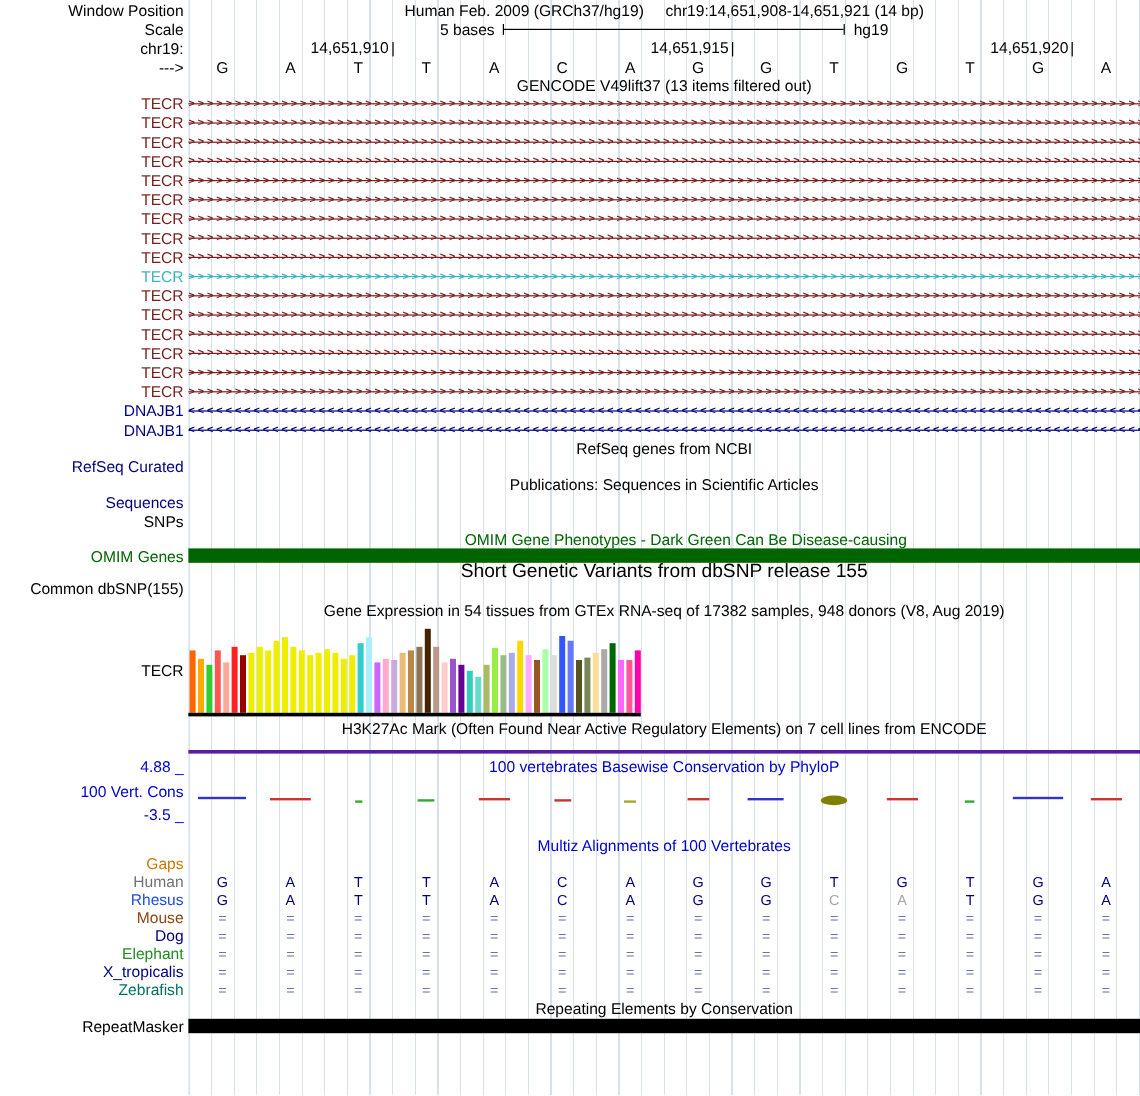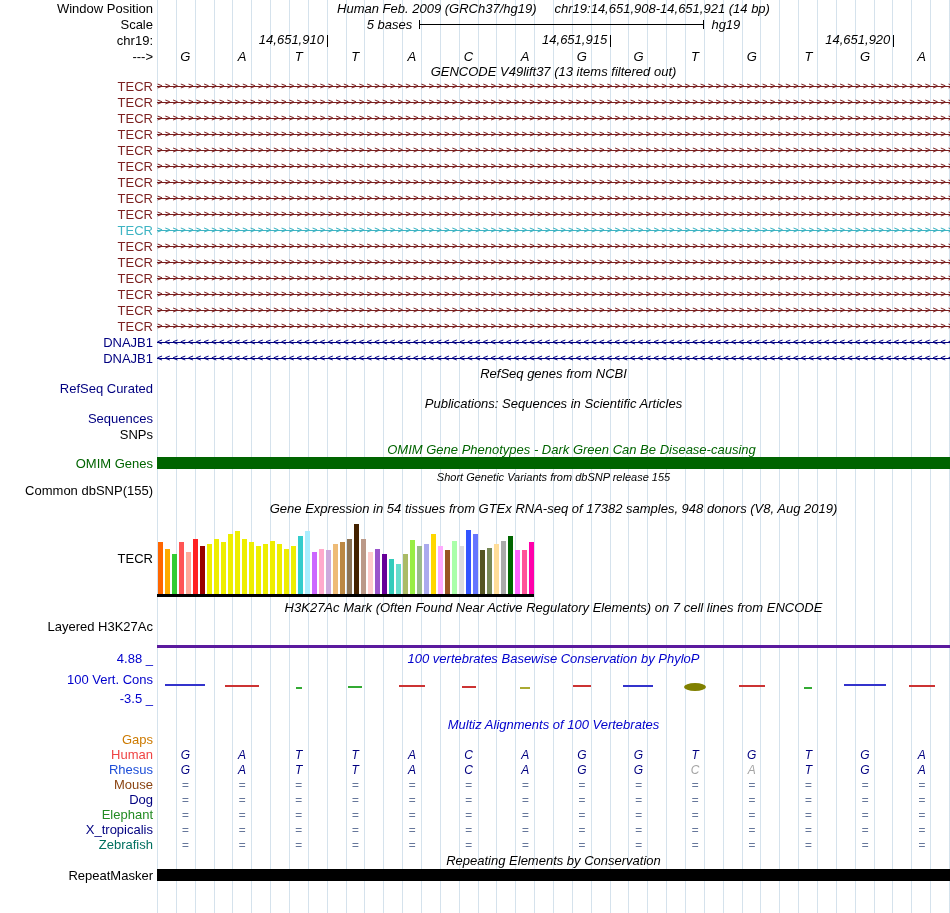--- a/index.html
+++ b/index.html
@@ -4,21 +4,21 @@
 <style>
   html,body { margin:0; padding:0; background:#fff; }
   body { font-family:"Liberation Sans", sans-serif; color:#000; }
   .browser { position:relative; width:950px; height:913px; background:#fff; overflow:hidden; }
   .grid { position:absolute; left:157px; top:0; width:793px; height:100%; z-index:0;
           background-image:repeating-linear-gradient(to right,#b9cfe0 0,#b9cfe0 1px,transparent 1px,transparent 18.857px);
           opacity:.6; }
   .rows { position:relative; z-index:1; }
   .row { display:flex; align-items:center; height:16px; }
   .lbl { width:153px; flex:none; text-align:right; padding-right:4px; font-size:13px; white-space:nowrap; line-height:1; }
-  .trk { flex:1; position:relative; height:100%; min-width:0;font-style:italic; }
+  .trk { flex:1; position:relative; height:100%; min-width:0; }
   .center { display:flex; align-items:center; justify-content:center; }
   .hdr-text { font-size:13px; white-space:nowrap; }
   .c-navy { color:#000080; } .c-green { color:#006400; } .c-blue { color:#0000cc; }
   
   .tick { position:absolute; bottom:1px; width:1px; height:12px; background:#000; }
   .ticklbl { position:absolute; bottom:1px; font-size:13px; transform:translateX(-100%); padding-right:3px; white-space:nowrap; }
   
   .scale-wrap { display:flex; align-items:center; justify-content:center; gap:7px; height:100%; font-size:13px; }
   .scale-bar { height:9px; border-left:1px solid #000; border-right:1px solid #000;
                background:linear-gradient(#000,#000) center/100% 1px no-repeat; }
@@ -256,21 +256,21 @@
     <div class="row" style="height:14px;">
       <div class="lbl c-green">OMIM Genes</div>
       <div class="trk">
           <div class="fullbar" style="background:#006400;"></div>
         </div>
     </div>
 
     <div class="row" style="height:13px;">
       <div class="lbl"></div>
       <div class="trk center">
-          <span class="hdr-text" style="font-size:11px;">Short Genetic Variants from dbSNP release 155</span>
+          <span class="hdr-text" style="font-size:16px;">Short Genetic Variants from dbSNP release 155</span>
         </div>
     </div>
     <div class="row" style="height:15px;">
       <div class="lbl">Common dbSNP(155)</div>
       <div class="trk"></div>
     </div>
 
     <div class="row" style="height:20px;">
       <div class="lbl"></div>
       <div class="trk center">
@@ -339,24 +339,20 @@
         <div class="gtex-base" id="gtex-base" style="width: 377px;"></div>
       </div>
     </div>
 
     <div class="row" style="height:18px;">
       <div class="lbl"></div>
       <div class="trk center">
           <span class="hdr-text">H3K27Ac Mark (Often Found Near Active Regulatory Elements) on 7 cell lines from ENCODE</span>
         </div>
     </div>
-    <div class="row" style="height:20px;">
-      <div class="lbl">Layered H3K27Ac</div>
-      <div class="trk"></div>
-    </div>
     <div class="row" style="height:14px;">
       <div class="lbl"></div>
       <div class="trk">
           <div class="hline"></div>
         </div>
     </div>
 
     <div class="row">
       <div class="lbl c-blue">4.88 _</div>
       <div class="trk center">
@@ -407,21 +403,21 @@
             <span class="cell mz" style="color: rgb(0, 0, 128);"></span>
             <span class="cell mz" style="color: rgb(0, 0, 128);"></span>
             <span class="cell mz" style="color: rgb(0, 0, 128);"></span>
             <span class="cell mz" style="color: rgb(0, 0, 128);"></span>
             <span class="cell mz" style="color: rgb(0, 0, 128);"></span>
             <span class="cell mz" style="color: rgb(0, 0, 128);"></span>
             <span class="cell mz" style="color: rgb(0, 0, 128);"></span>
           </div>
         </div>
         <div class="row" style="height: 15px;">
-          <div class="lbl" style="color: #ef4444;">Human</div>
+          <div class="lbl" style="color: #737373;">Human</div>
           <div class="trk cells">
             <span class="cell mz" style="color: rgb(0, 0, 128);">G</span>
             <span class="cell mz" style="color: rgb(0, 0, 128);">A</span>
             <span class="cell mz" style="color: rgb(0, 0, 128);">T</span>
             <span class="cell mz" style="color: rgb(0, 0, 128);">T</span>
             <span class="cell mz" style="color: rgb(0, 0, 128);">A</span>
             <span class="cell mz" style="color: rgb(0, 0, 128);">C</span>
             <span class="cell mz" style="color: rgb(0, 0, 128);">A</span>
             <span class="cell mz" style="color: rgb(0, 0, 128);">G</span>
             <span class="cell mz" style="color: rgb(0, 0, 128);">G</span>

